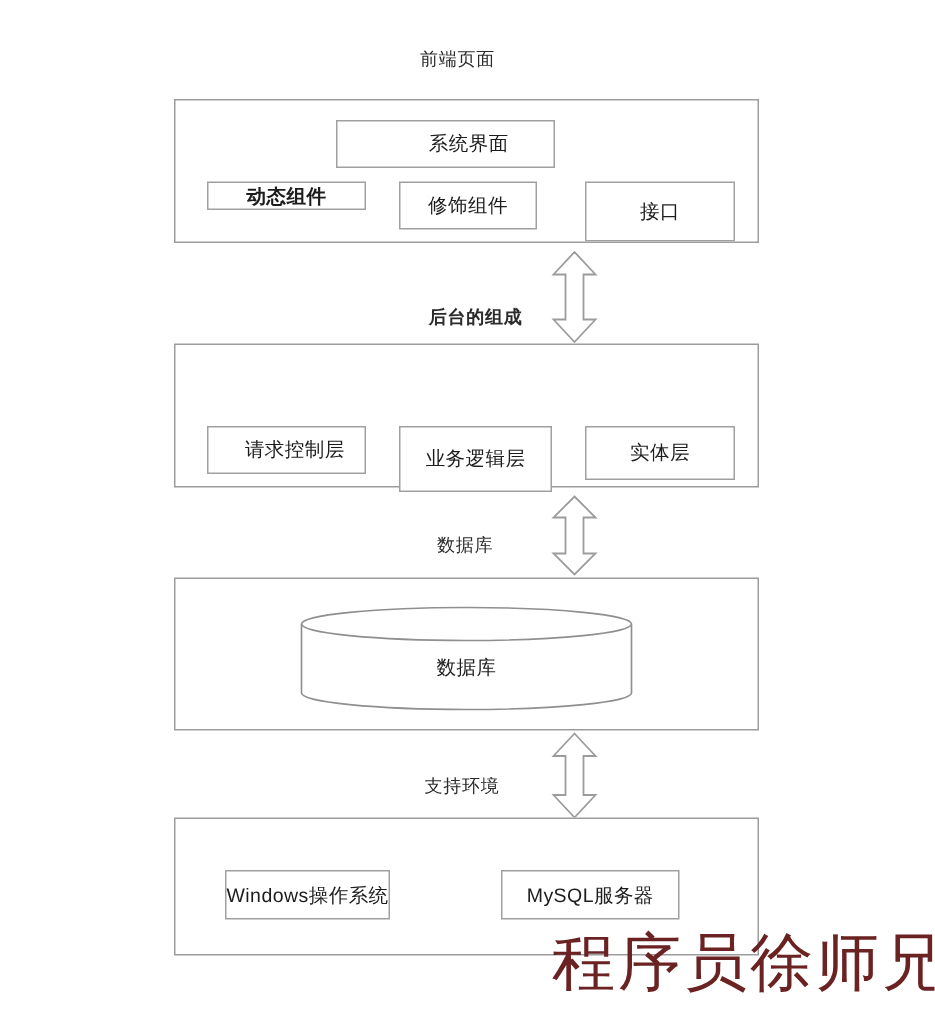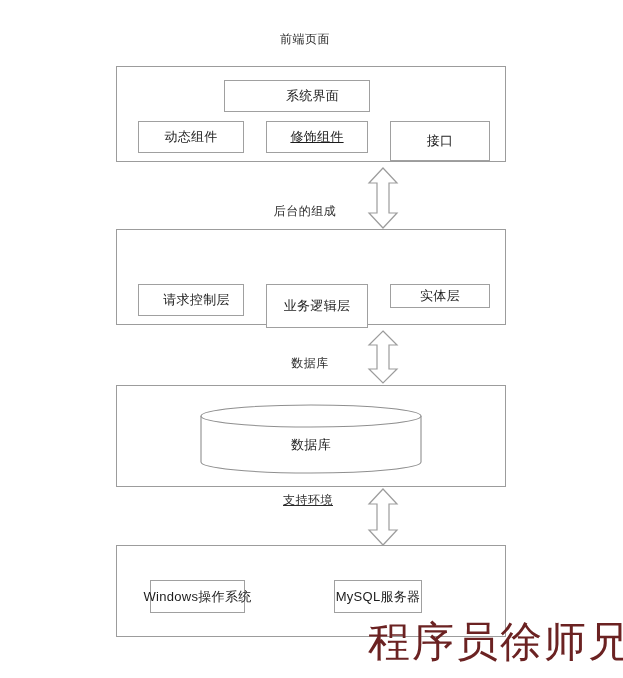--- a/index.html
+++ b/index.html
@@ -78,40 +78,40 @@
 <body>
 
 <div id="diagram">
 
   <div class="section-label" style="left:245px; top:31px; width:120px;">前端页面</div>
 
   <div class="layer-box" style="left:116px; top:66px; width:390px; height:96px;"></div>
 
   <div class="node-box" style="left:224px; top:80px; width:146px; height:32px;padding-left:31px;">系统界面</div>
 
-  <div class="node-box" style="left:138px; top:121px; width:106px; height:32px;">动态组件</div>
+  <div class="node-box" style="left:138px; top:121px; width:106px; height:19px;font-weight:bold;">动态组件</div>
 
-  <div class="node-box" style="left:266px; top:121px; width:102px; height:32px;text-decoration:underline;">修饰组件</div>
+  <div class="node-box" style="left:266px; top:121px; width:92px; height:32px;">修饰组件</div>
 
   <div class="node-box" style="left:390px; top:121px; width:100px; height:40px;">接口</div>
 
   <svg class="arrow" style="left:366px; top:166px;" width="34" height="64" viewBox="0 0 34 64">
     <polygon points="17,2 31,17 23,17 23,47 31,47 17,62 3,47 11,47 11,17 3,17" fill="#ffffff" stroke="#9c9c9c" stroke-width="1.2"></polygon>
   </svg>
 
-  <div class="section-label" style="left:240px; top:203px; width:130px;">后台的组成</div>
+  <div class="section-label" style="left:252px; top:203px; width:130px;font-weight:bold;">后台的组成</div>
 
   <div class="layer-box" style="left:116px; top:229px; width:390px; height:96px;"></div>
 
 
   <div class="node-box" style="left:138px; top:284px; width:106px; height:32px;padding-left:11px;">请求控制层</div>
 
   <div class="node-box" style="left:266px; top:284px; width:102px; height:44px;">业务逻辑层</div>
 
-  <div class="node-box" style="left:390px; top:284px; width:100px; height:24px;">实体层</div>
+  <div class="node-box" style="left:390px; top:284px; width:100px; height:36px;">实体层</div>
 
   <svg class="arrow" style="left:366px; top:329px;" width="34" height="56" viewBox="0 0 34 56">
     <polygon points="17,2 31,16 23,16 23,40 31,40 17,54 3,40 11,40 11,16 3,16" fill="#ffffff" stroke="#9c9c9c" stroke-width="1.2"></polygon>
   </svg>
 
   <div class="section-label" style="left:260px; top:355px; width:100px;">数据库</div>
 
   <div class="layer-box" style="left:116px; top:385px; width:390px; height:102px;"></div>
 
   <div class="cylinder" style="left:200px; top:404px; width:222px; height:70px;">
@@ -119,23 +119,23 @@
       <path d="M1,12 L1,58 A110,11 0 0 0 221,58 L221,12" fill="#ffffff" stroke="#8f8f8f" stroke-width="1.1"></path>
       <ellipse cx="111" cy="12" rx="110" ry="11" fill="#ffffff" stroke="#8f8f8f" stroke-width="1.1"></ellipse>
     </svg>
     <div class="cylinder-label" style="top:32px;">数据库</div>
   </div>
 
   <svg class="arrow" style="left:366px; top:487px;" width="34" height="60" viewBox="0 0 34 60">
     <polygon points="17,2 31,17 23,17 23,43 31,43 17,58 3,43 11,43 11,17 3,17" fill="#ffffff" stroke="#9c9c9c" stroke-width="1.2"></polygon>
   </svg>
 
-  <div class="section-label" style="left:253px; top:492px; width:110px;text-decoration:underline;">支持环境</div>
+  <div class="section-label" style="left:253px; top:516px; width:110px;">支持环境</div>
 
   <div class="layer-box" style="left:116px; top:545px; width:390px; height:92px;"></div>
 
-  <div class="node-box" style="left:150px; top:580px; width:95px; height:33px;">Windows操作系统</div>
+  <div class="node-box" style="left:150px; top:580px; width:110px; height:33px;">Windows操作系统</div>
 
-  <div class="node-box" style="left:334px; top:580px; width:88px; height:33px;">MySQL服务器</div>
+  <div class="node-box" style="left:334px; top:580px; width:119px; height:33px;">MySQL服务器</div>
 
   <div class="watermark" style="left:368px; top:614px;">程序员徐师兄</div>
 
 </div>
 
 </body></html>

